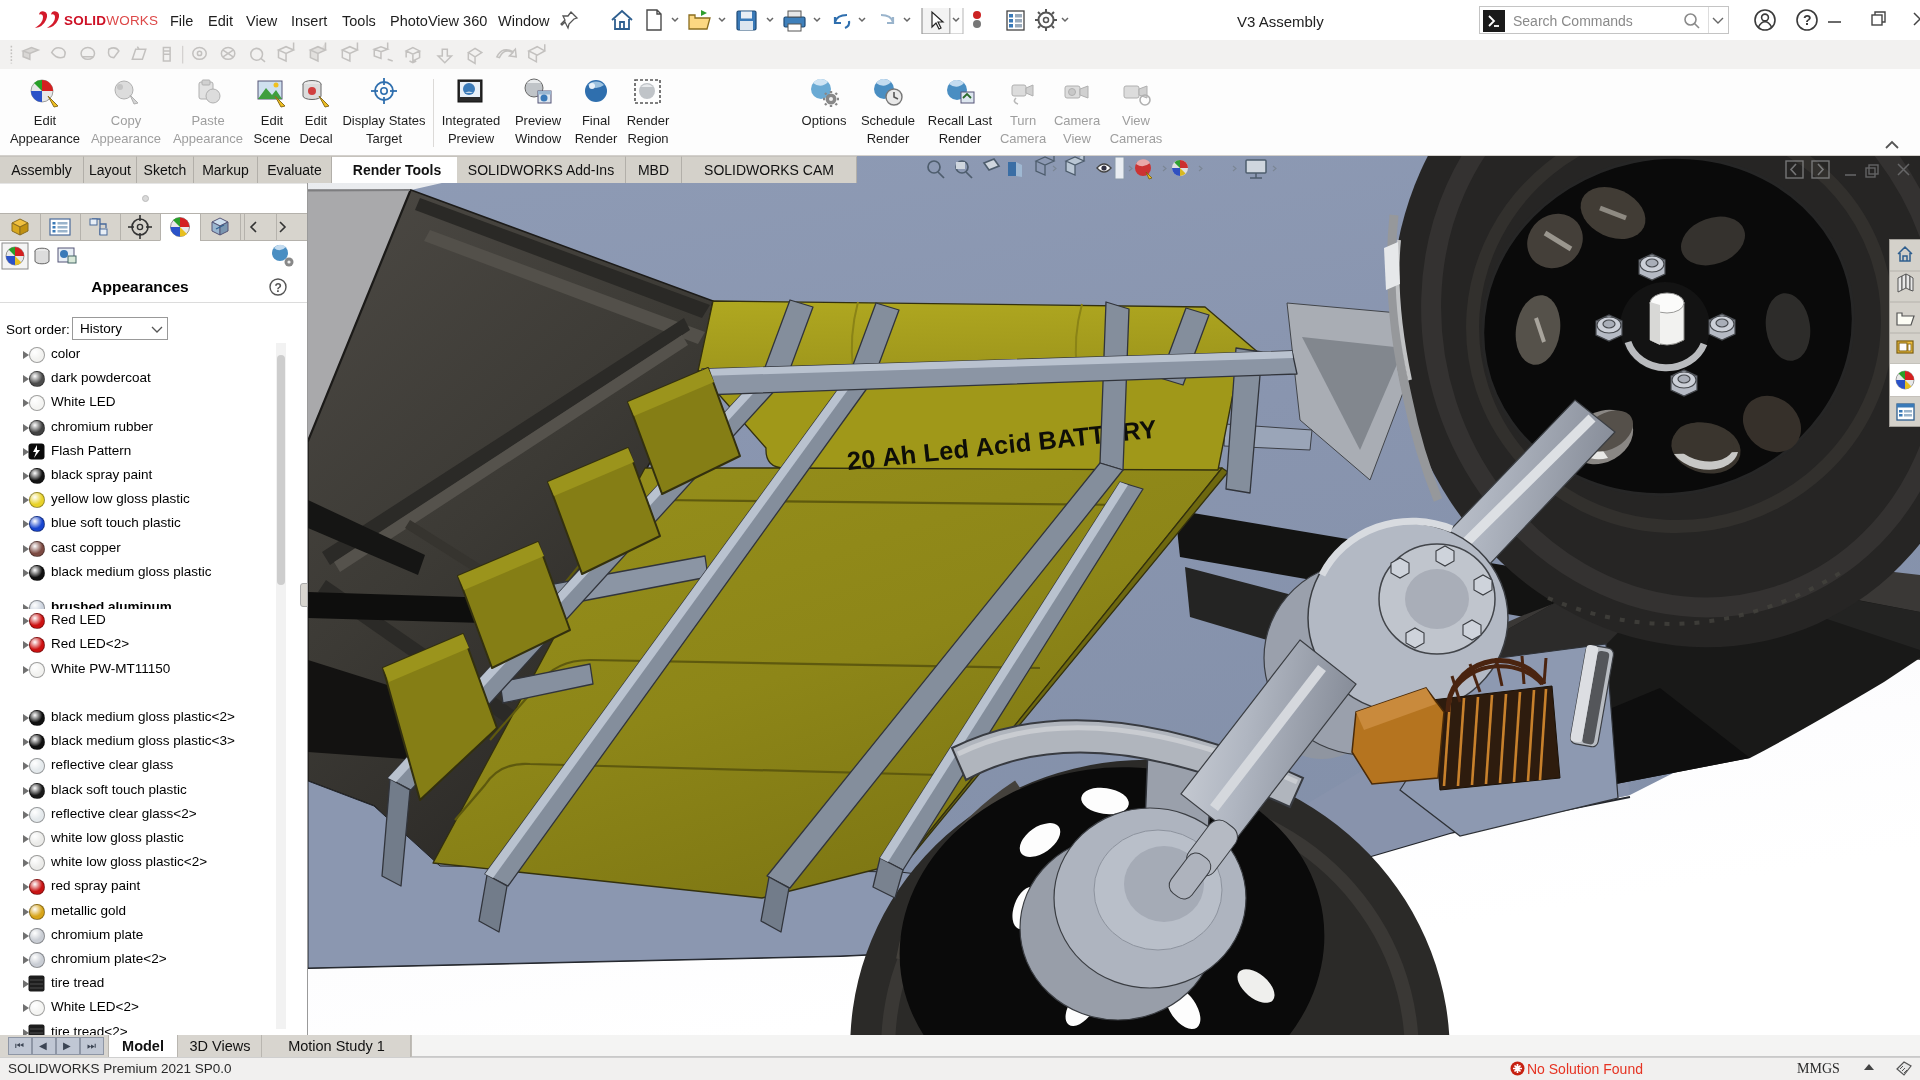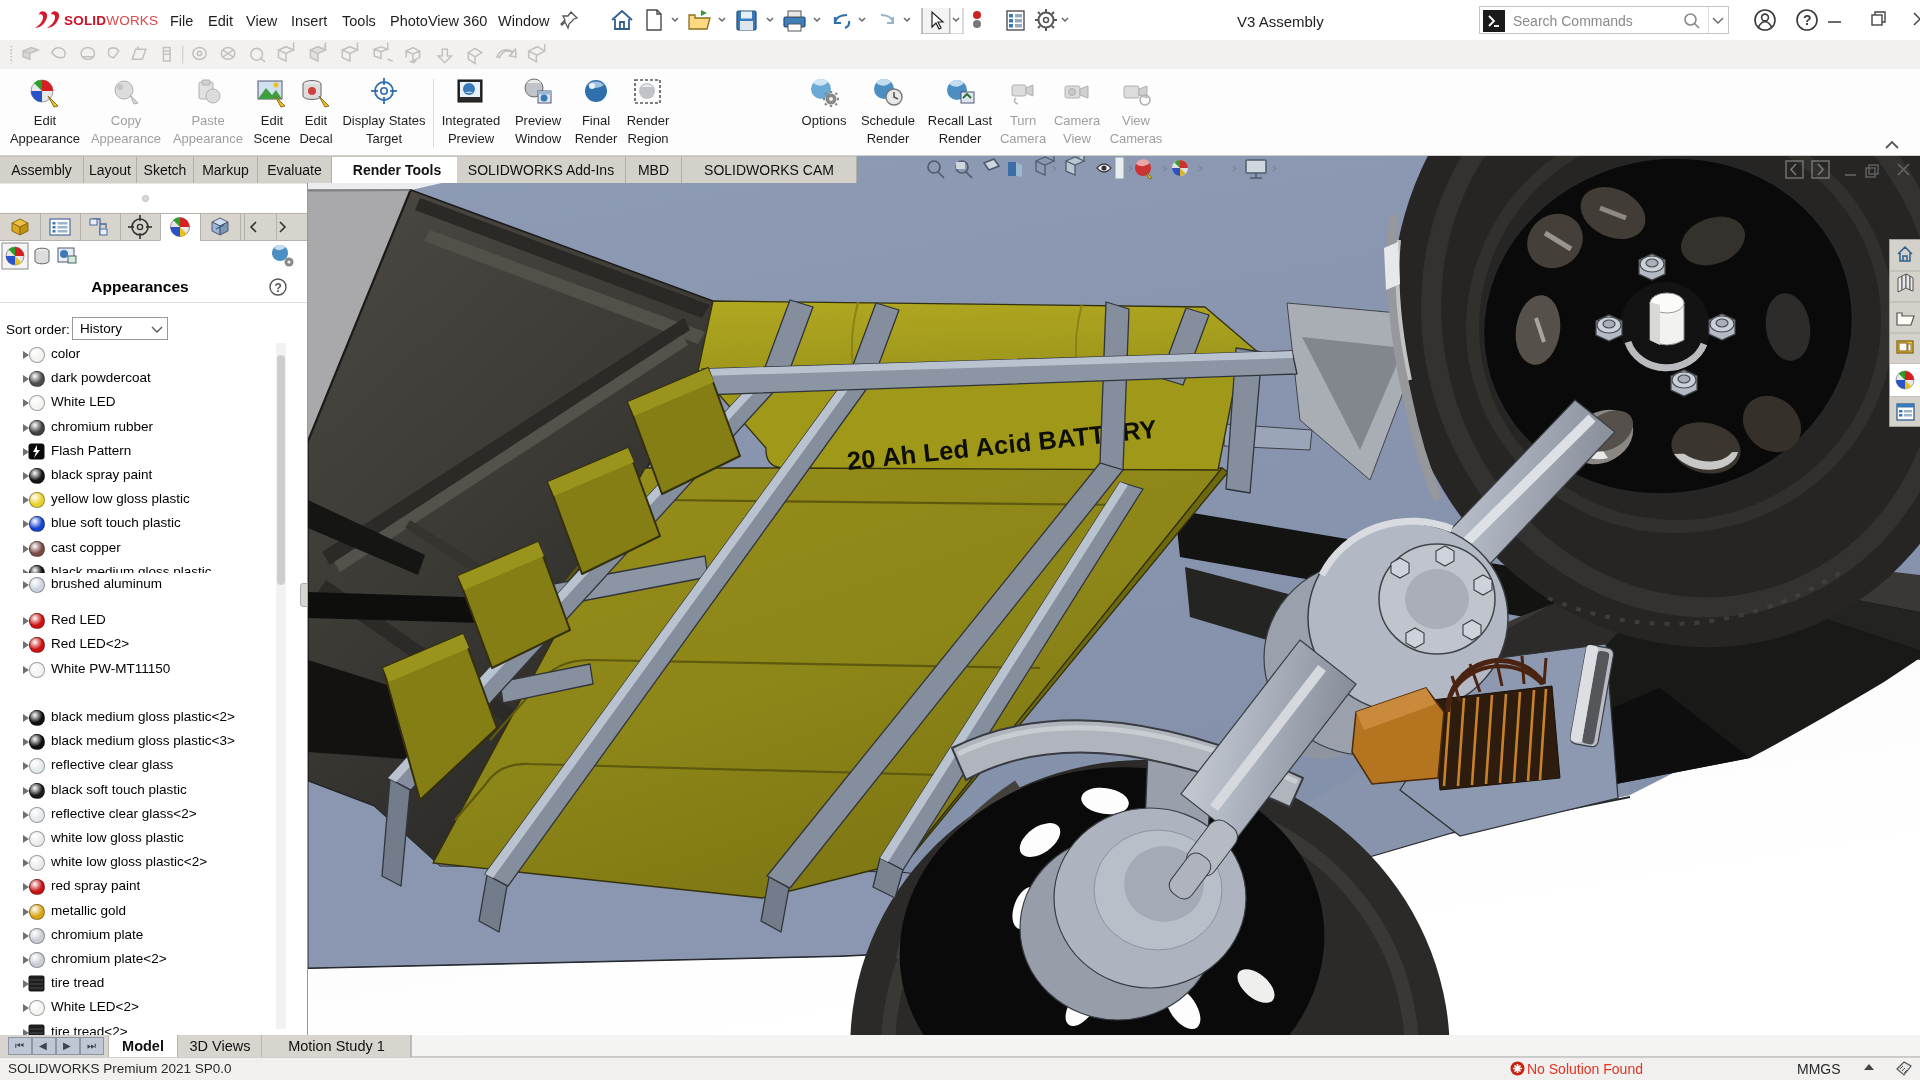--- a/index.html
+++ b/index.html
@@ -844,21 +844,21 @@
       <div class="list-item" style="top:194px;">
           <div class="li-tri"></div>
           <div class="li-ball" style="background:radial-gradient(circle at 35% 30%, #ffffff 0%, #7c4a42 55%, #7c4a42);"></div>
           <div class="li-txt">cast copper</div>
         </div>
       <div class="list-item" style="top:218px;">
           <div class="li-tri"></div>
           <div class="li-ball" style="background:radial-gradient(circle at 35% 30%, #ffffff 0%, #101010 55%, #101010);"></div>
           <div class="li-txt">black medium gloss plastic</div>
         </div>
-      <div class="list-item" style="top:230px;">
+      <div class="list-item" style="top:253px;font-weight:bold;">
           <div class="li-tri"></div>
           <div class="li-ball" style="background:radial-gradient(circle at 35% 30%, #ffffff 0%, #ccd3de 55%, #ccd3de);"></div>
           <div class="li-txt">brushed aluminum</div>
         </div>
       <div class="list-item" style="top:266px;">
           <div class="li-tri"></div>
           <div class="li-ball" style="background:radial-gradient(circle at 35% 30%, #ffffff 0%, #cd1212 55%, #cd1212);"></div>
           <div class="li-txt">Red LED</div>
         </div>
       <div class="list-item" style="top:290px;">
@@ -981,21 +981,21 @@
   </div>
 
   <div id="statusbar">
     <div style="position:absolute; left:0; top:0; width:1920px; height:1px; background:#cfcfcf;"></div>
     <div style="position:absolute; left:8px; top:4px;">SOLIDWORKS Premium 2021 SP0.0</div>
     <svg class="abs" style="left:1510px; top:4px;" width="15" height="15" viewBox="0 0 15 15">
         <circle cx="7.5" cy="7.5" r="7" fill="#c62111"></circle>
         <path d="M4.5,4.5 L10.5,10.5 M10.5,4.5 L4.5,10.5 M7.5,3 L7.5,12 M3,7.5 L12,7.5" stroke="#fff" stroke-width="1.7"></path>
       </svg>
     <div style="position:absolute; left:1527px; top:4px; color:#e63322; font-size:14px;">No Solution Found</div>
-    <div style="position:absolute; left:1797px; top:4px; font-size:14px;">MMGS</div>
+    <div style="position:absolute; left:1797px; top:4px; font-size:14px;font-family:Liberation Serif, serif;">MMGS</div>
     <div style="position:absolute; left:1864px; top:7px; width:0; height:0; border-left:5px solid transparent; border-right:5px solid transparent; border-bottom:6px solid #444;"></div>
     <svg class="abs" style="left:1895px; top:3px;" width="18" height="17" viewBox="0 0 18 17">
         <path d="M2,9 L9,2 L16,6 L9,15 Z" fill="#e8e8e8" stroke="#555" stroke-width="1.2"></path>
         <path d="M5,9 l3,-3 M7,11 l3,-3 M9,13 l3,-3" stroke="#555" stroke-width="1"></path>
       </svg>
   </div>
 
   <div id="rstrip">
     <svg class="abs" style="left:0; top:0;" width="30" height="187" viewBox="0 0 30 187">
       <g stroke="#b5b2ac">

